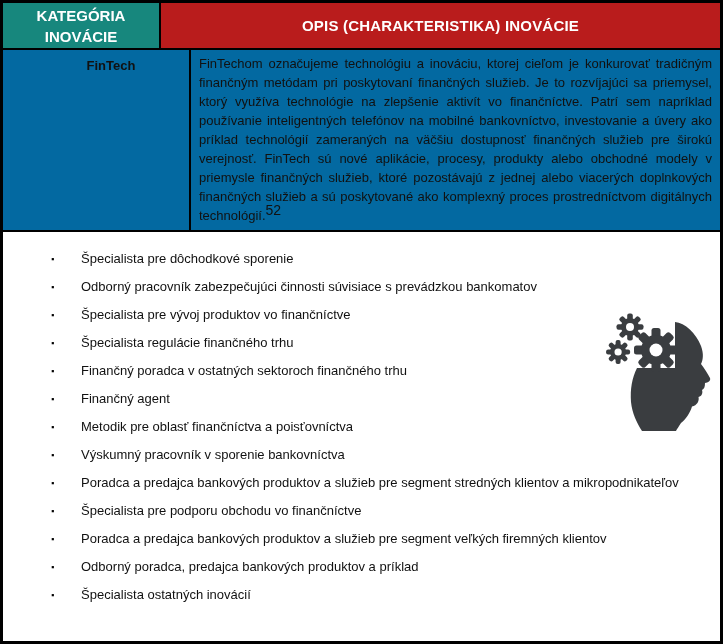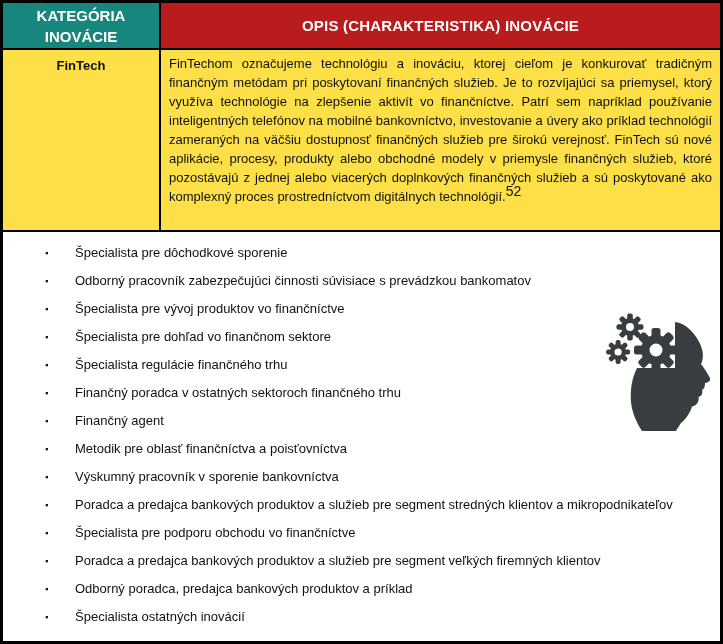--- a/index.html
+++ b/index.html
@@ -16,35 +16,35 @@
     background:#17877D; color:#fff; font-weight:bold; font-size:15px;
     display:flex; align-items:center; justify-content:center; text-align:center;
     border-right:2px solid #000; line-height:21px; padding:0 16px;
   }
   .th-desc {
     flex:1; background:#b91c1c; color:#fff; font-weight:bold; font-size:15px;
     display:flex; align-items:center; justify-content:center; text-align:left;
     letter-spacing:0.2px;
   }
   
-  .trow { display:flex; height:180px; flex:0 0 180px; border-bottom:2px solid #000; background:#fde047; }
+  .trow { display:flex; height:180px; flex:0 0 180px; border-bottom:2px solid #000; background:#0369a1;padding-left:30px; }
   .td-cat {
     width:158px; flex:0 0 158px; box-sizing:border-box;
     border-right:2px solid #000; text-align:center;
     font-weight:bold; font-size:13px; color:#111; padding-top:8px;
   }
   .td-desc {
     flex:1; box-sizing:border-box; padding:4px 8px; overflow:hidden;
     font-size:13px; line-height:19px; text-align:justify; color:#111;
   }
   .td-desc p { margin:0; }
   .td-desc sup { font-size:14px; line-height:0; }
   
   .tlist { flex:1; position:relative; background:#fff; padding-top:8px; }
-  ul.jobs { list-style:none; margin:4px; padding:0 0 0 38px; }
+  ul.jobs { list-style:none; margin:10px; padding:0 0 0 38px; }
   ul.jobs li { font-size:13px; line-height:18px; margin-bottom:10px; color:#111; white-space:nowrap; }
   ul.jobs .blt { display:inline-block; width:30px; font-size:9px; color:#000; vertical-align:1px; }
   
   .mind-icon { position:absolute; left:600px; top:78px; width:112px; height:122px; }
 </style>
 </head>
 <body>
 
 <div class="page">
 
@@ -58,21 +58,20 @@
     <div class="td-desc">
       <p><span>FinTechom označujeme technológiu a inováciu, ktorej cieľom je konkurovať tradičným finančným metódam pri poskytovaní finančných služieb. Je to rozvíjajúci sa priemysel, ktorý využíva technológie na zlepšenie aktivít vo finančníctve. Patrí sem napríklad používanie inteligentných telefónov na mobilné bankovníctvo, investovanie a úvery ako príklad technológií zameraných na väčšiu dostupnosť finančných služieb pre širokú verejnosť. FinTech sú nové aplikácie, procesy, produkty alebo obchodné modely v priemysle finančných služieb, ktoré pozostávajú z jednej alebo viacerých doplnkových finančných služieb a sú poskytované ako komplexný proces prostredníctvom digitálnych technológií.</span><sup>52</sup></p>
     </div>
   </div>
 
   <div class="tlist">
     <ul class="jobs">
       <li><span class="blt">▪</span><span>Špecialista pre dôchodkové sporenie</span></li>
       <li><span class="blt">▪</span><span>Odborný pracovník zabezpečujúci činnosti súvisiace s prevádzkou bankomatov</span></li>
       <li><span class="blt">▪</span><span>Špecialista pre vývoj produktov vo finančníctve</span></li>
-      <li><span class="blt">▪</span><span>Špecialista pre dohľad vo finančnom sektore</span></li>
       <li><span class="blt">▪</span><span>Špecialista regulácie finančného trhu</span></li>
       <li><span class="blt">▪</span><span>Finančný poradca v ostatných sektoroch finančného trhu</span></li>
       <li><span class="blt">▪</span><span>Finančný agent</span></li>
       <li><span class="blt">▪</span><span>Metodik pre oblasť finančníctva a poisťovníctva</span></li>
       <li><span class="blt">▪</span><span>Výskumný pracovník v sporenie bankovníctva</span></li>
       <li><span class="blt">▪</span><span>Poradca a predajca bankových produktov a služieb pre segment stredných klientov a mikropodnikateľov</span></li>
       <li><span class="blt">▪</span><span>Špecialista pre podporu obchodu vo finančníctve</span></li>
       <li><span class="blt">▪</span><span>Poradca a predajca bankových produktov a služieb pre segment veľkých firemných klientov</span></li>
       <li><span class="blt">▪</span><span>Odborný poradca, predajca bankových produktov a príklad</span></li>
       <li><span class="blt">▪</span><span>Špecialista ostatných inovácií</span></li>

